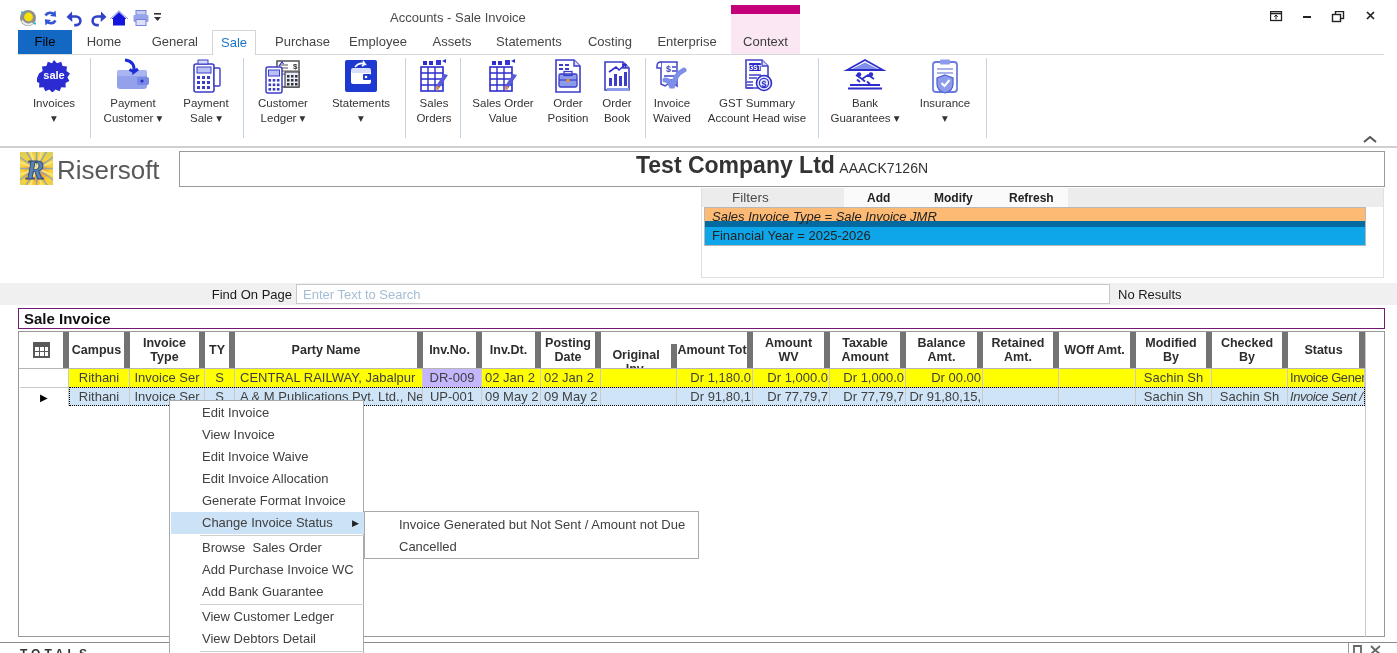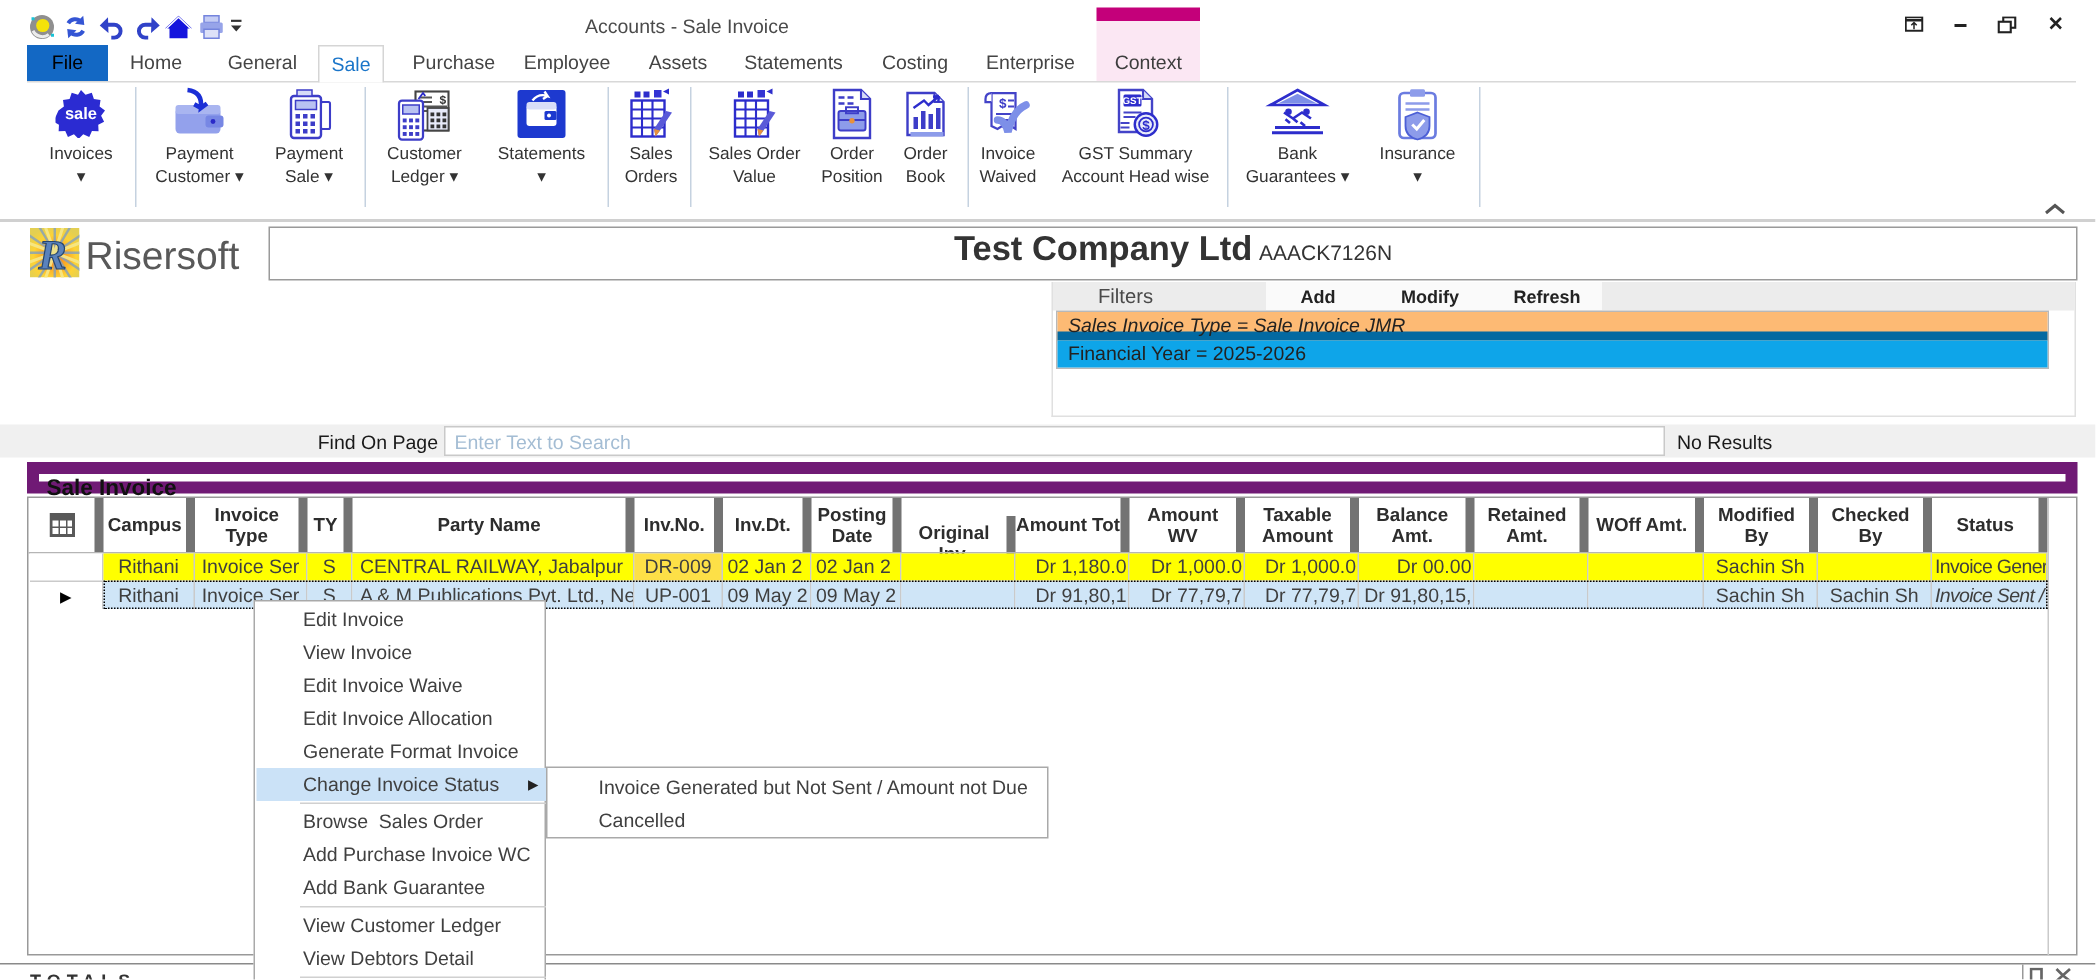--- a/index.html
+++ b/index.html
@@ -339,21 +339,21 @@
     <div style="height:18px;background:#0ea5e9;font-size:13px;color:#222;padding:1px 0 0 7px;">Financial Year = 2025-2026</div>
   </div>
 </div>
 
 <div class="abs" style="left:0px;top:283px;width:1397px;height:22px;background:#f0f0f0;">
   <div style="position:absolute;left:210px;top:4px;width:82px;text-align:right;font-size:13px;color:#1a1a1a;">Find On Page</div>
   <div style="position:absolute;left:296px;top:1px;width:814px;height:20px;background:#fff;border:1px solid #c9c9c9;font-size:13px;color:#a4bdd4;padding:2px 0 0 6px;">Enter Text to Search</div>
   <div style="position:absolute;left:1118px;top:4px;font-size:13px;color:#1a1a1a;">No Results</div>
 </div>
 
-<div class="abs" style="left:18px;top:308px;width:1367px;height:21px;border:8px solid #701a75;background:#fff;">
+<div class="abs" style="left:18px;top:308px;width:1367px;height:21px;border:1px solid #701a75;background:#fff;">
   <div style="font-size:15px;font-weight:bold;color:#111;padding:1px 0 0 5px;">Sale Invoice</div>
 </div>
 
 <div class="abs" style="left:18px;top:331px;width:1367px;height:306px;border:1px solid #999;background:#fff;">
 
   <div class="hc" style="left:1px;top:0;width:49px;height:36px;">
     <svg width="17" height="16" viewBox="0 0 17 16">
         <rect x="0" y="0" width="17" height="16" fill="#595959"></rect>
         <rect x="2" y="5" width="4" height="4" fill="#fff"></rect>
         <rect x="7" y="5" width="4" height="4" fill="#fff"></rect>
@@ -382,21 +382,21 @@
   <div class="hc" style="left:1269px;top:0;width:77px;height:36px;">Status</div>
   <div class="abs" style="left:0px;top:36px;width:1346px;height:1px;background:#b5b5b5;"></div>
 
   <div class="abs" style="left:1346px;top:0px;width:1px;height:305px;background:#cacaca;"></div>
 
   <div class="rc" style="left:1px;top:37px;width:49px;background:#fff;"></div>
   <div class="rc" style="left:50px;top:37px;width:61px;background:#ffff00;text-align:center;">Rithani</div>
   <div class="rc" style="left:111px;top:37px;width:75px;background:#ffff00;text-align:center;">Invoice Ser</div>
   <div class="rc" style="left:186px;top:37px;width:30px;background:#ffff00;text-align:center;">S</div>
   <div class="rc" style="left:216px;top:37px;width:188px;background:#ffff00;padding-left:5px;">CENTRAL RAILWAY, Jabalpur</div>
-  <div class="rc" style="left:404px;top:37px;width:59px;background:#fde047;text-align:center;">DR-009</div>
+  <div class="rc" style="left:404px;top:37px;width:59px;background:#c4b5fd;text-align:center;">DR-009</div>
   <div class="rc" style="left:463px;top:37px;width:59px;background:#ffff00;padding-left:3px;">02 Jan 2</div>
   <div class="rc" style="left:522px;top:37px;width:60px;background:#ffff00;padding-left:3px;">02 Jan 2</div>
   <div class="rc" style="left:582px;top:37px;width:76px;background:#ffff00;"></div>
   <div class="rc" style="left:658px;top:37px;width:76px;background:#ffff00;text-align:right;padding-right:1px;">Dr 1,180.0</div>
   <div class="rc" style="left:734px;top:37px;width:77px;background:#ffff00;text-align:right;padding-right:1px;">Dr 1,000.0</div>
   <div class="rc" style="left:811px;top:37px;width:76px;background:#ffff00;text-align:right;padding-right:1px;">Dr 1,000.0</div>
   <div class="rc" style="left:887px;top:37px;width:77px;background:#ffff00;text-align:right;padding-right:1px;">Dr 00.00</div>
   <div class="rc" style="left:964px;top:37px;width:76px;background:#ffff00;"></div>
   <div class="rc" style="left:1040px;top:37px;width:77px;background:#ffff00;"></div>
   <div class="rc" style="left:1117px;top:37px;width:76px;background:#ffff00;text-align:center;">Sachin Sh</div>

